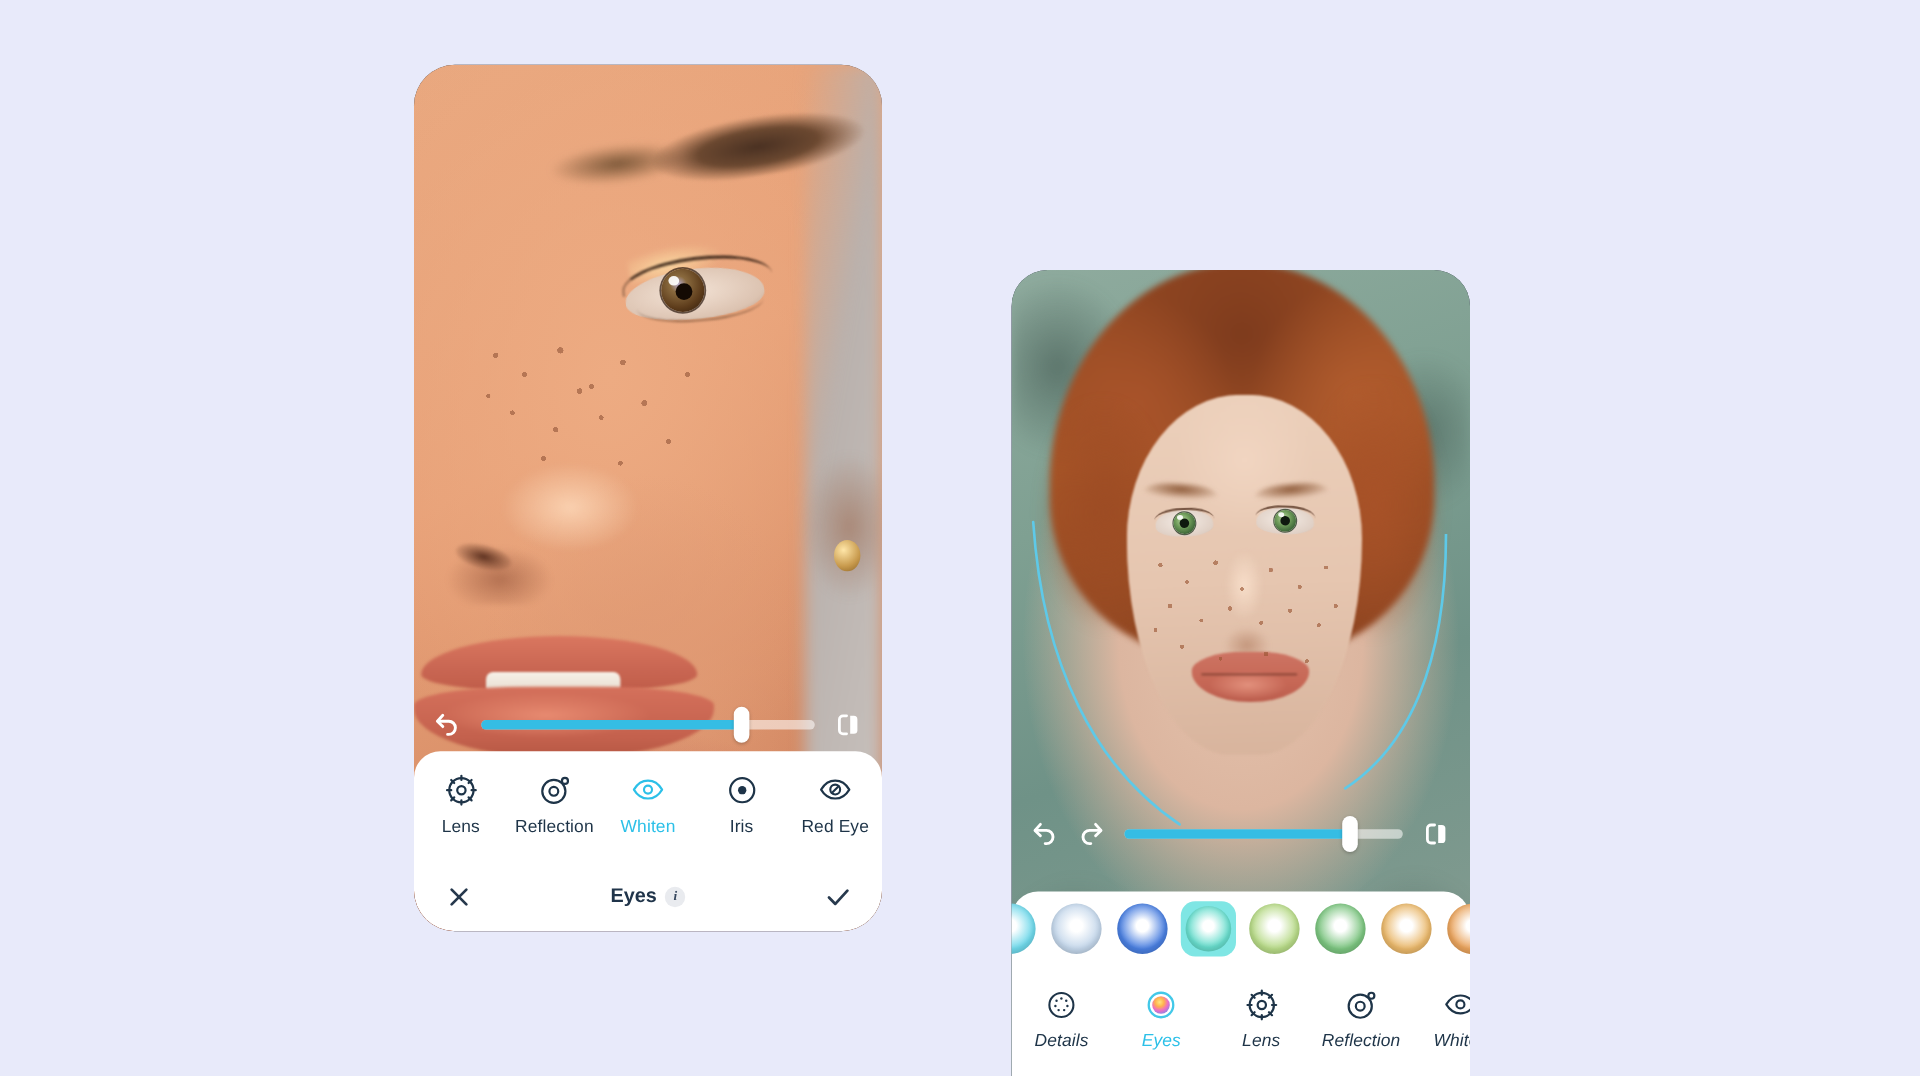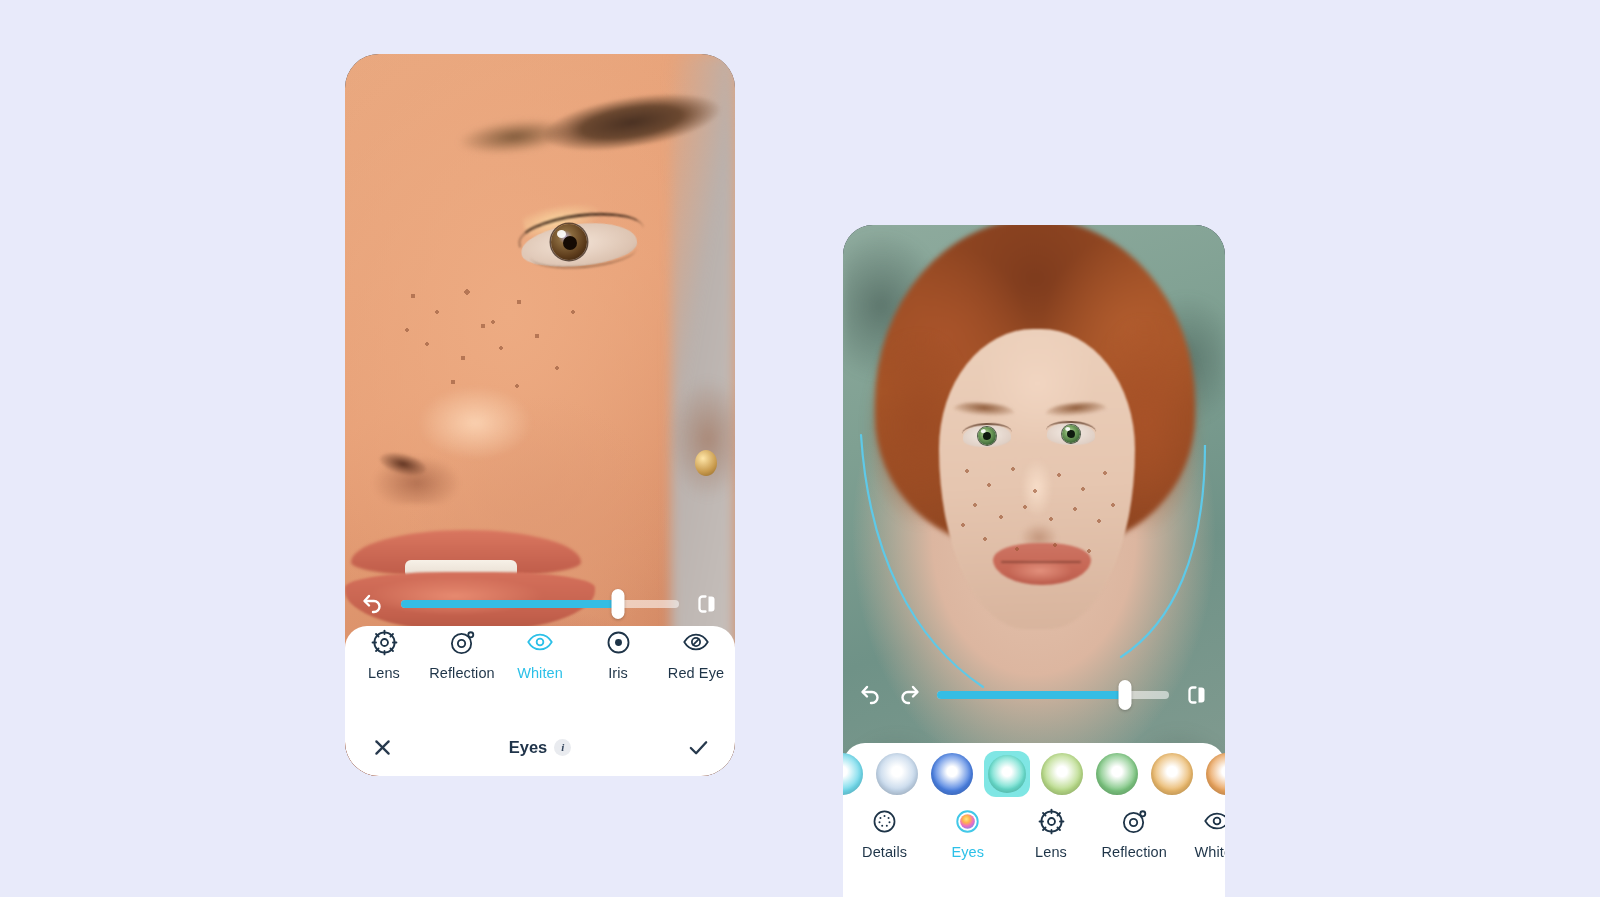--- a/index.html
+++ b/index.html
@@ -30,20 +30,21 @@
     height: 722px;
     border-radius: 34px;
   }
 
   #phone-right {
     left: 843px;
     top: 225px;
     width: 382px;
     height: 672px;
     border-radius: 30px 30px 0 0;
+    font-style: italic;
   }
 
   
   .photo {
     position: absolute;
     inset: 0;
     overflow: hidden;
   }
 
   
@@ -463,21 +464,21 @@
     width: 100%;
     background: #ffffff;
     border-radius: 22px 22px 0 0;
   }
   #panel-left { border-radius: 22px 22px 34px 34px; }
 
   .tool-row {
     display: flex;
     align-items: flex-start;
     height: 92px;
-    padding-top: 2px;
+    padding-top: 18px;
   }
   .tool {
     flex: 1 1 0;
     display: flex;
     flex-direction: column;
     align-items: center;
     gap: 9px;
     color: #1e3448;
   }
   .tool.active { color: #2cc0e8; }

